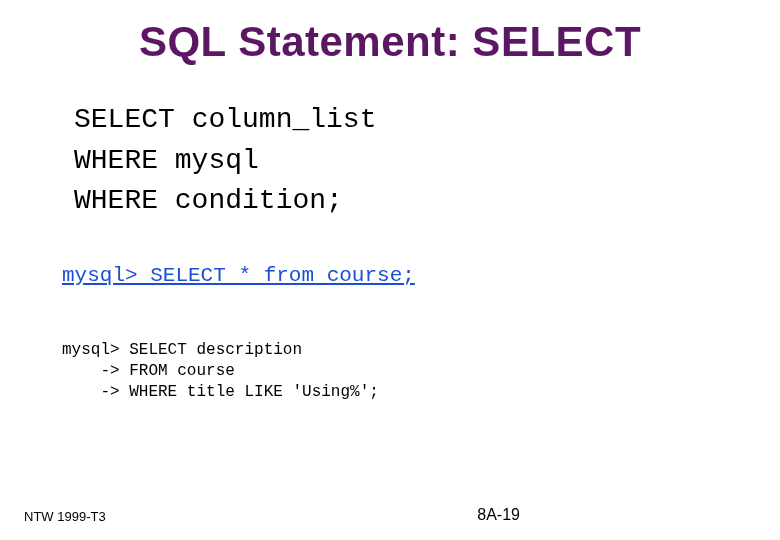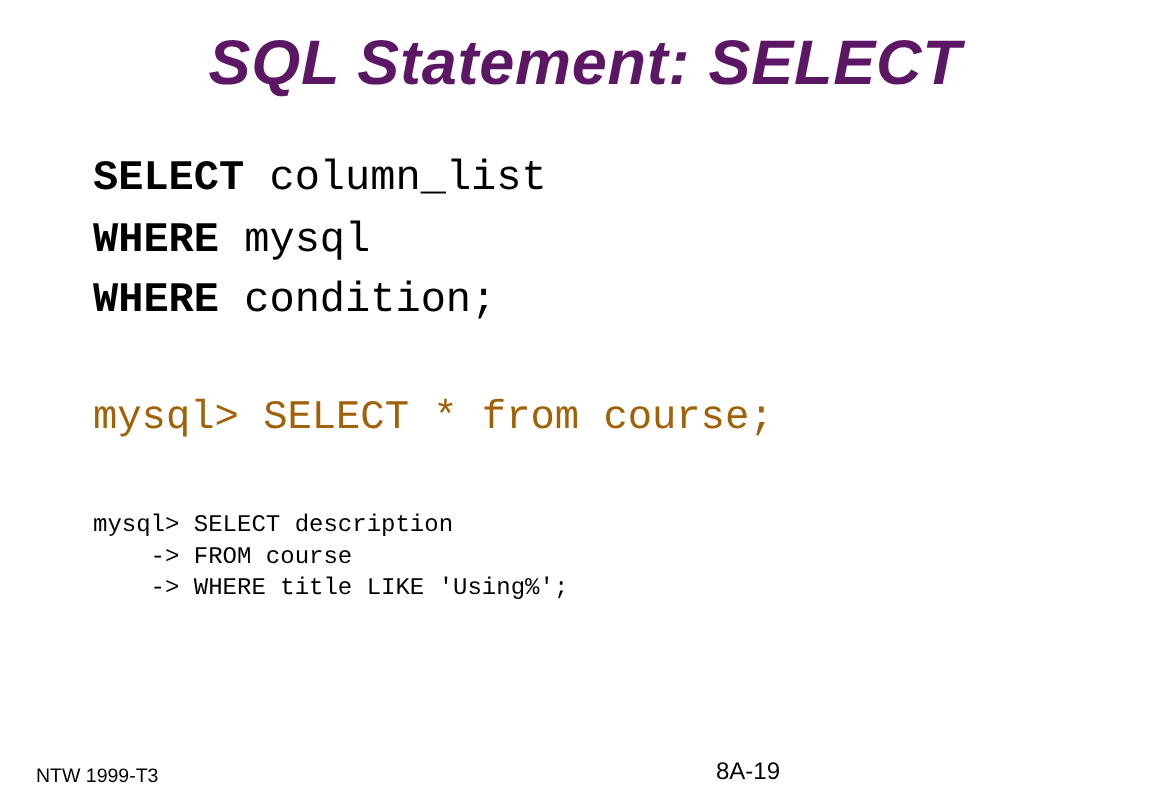--- a/index.html
+++ b/index.html
@@ -18,44 +18,45 @@
     box-sizing: border-box;
   }
   .title {
     position: absolute;
     top: 18px;
     left: 0;
     width: 100%;
     text-align: center;
     font-size: 42px;
     font-weight: bold;
-    font-style: italic;
     color: #5b1664;
     letter-spacing: 0.5px;
   }
   .syntax {
     position: absolute;
     top: 100px;
     left: 62px;
     font-family: "Courier New", Courier, monospace;
     font-size: 28px;
     line-height: 1.45;
     color: #000;
   }
   .syntax .kw {
-    font-weight: bold;
+    font-weight: normal;
+    margin-left: 12px;
   }
   .example1 {
     position: absolute;
     top: 264px;
     left: 62px;
     font-family: "Courier New", Courier, monospace;
-    font-size: 27px;
-    color: #a16207;
+    font-size: 21px;
+    color: #1d4ed8;
     white-space: pre;
+    text-decoration: underline;
   }
   .example2 {
     position: absolute;
     top: 340px;
     left: 62px;
     font-family: "Courier New", Courier, monospace;
     font-size: 16px;
     color: #000;
     white-space: pre;
     line-height: 1.3;

